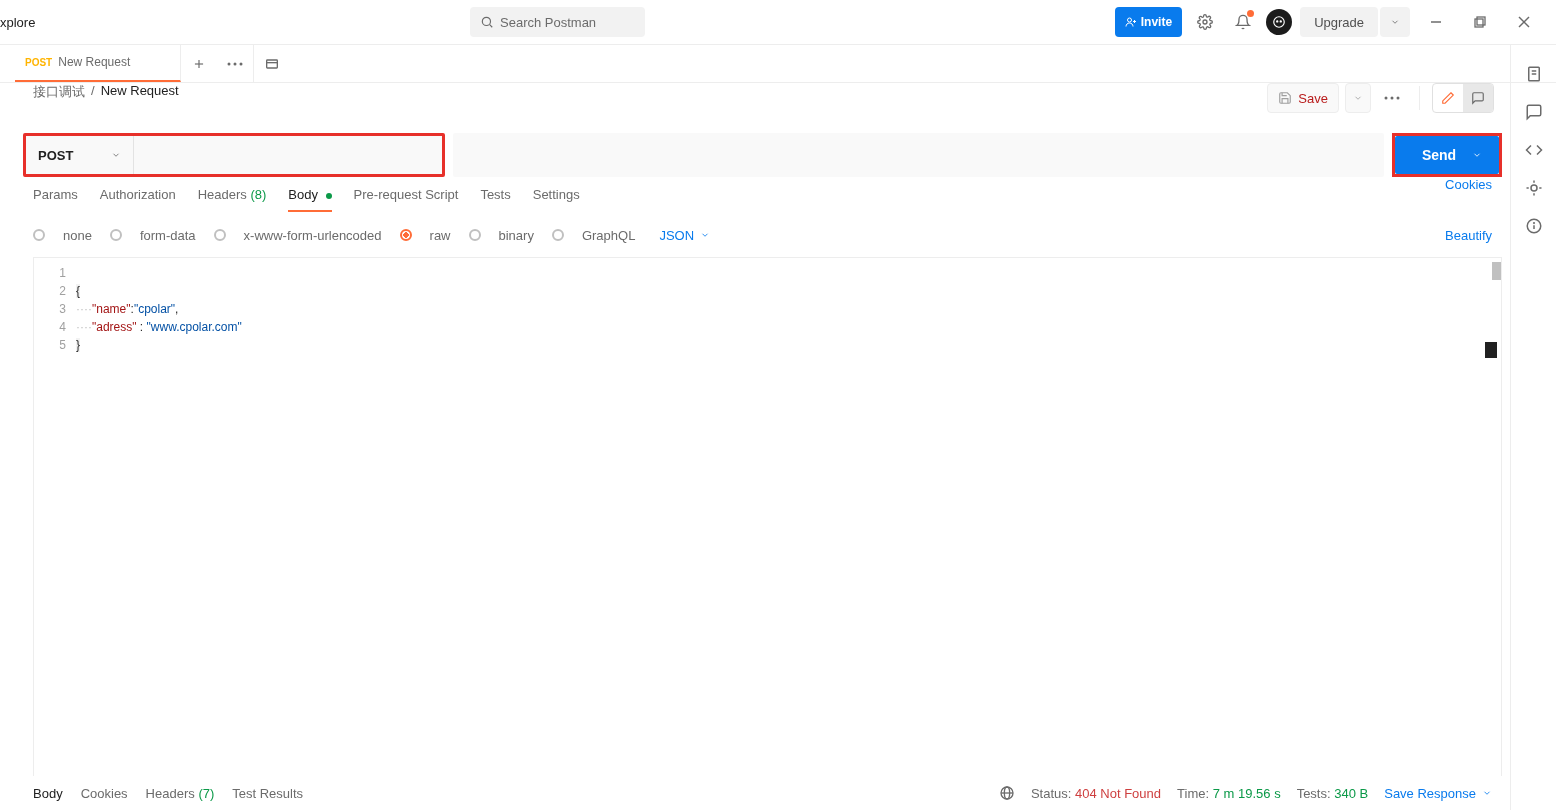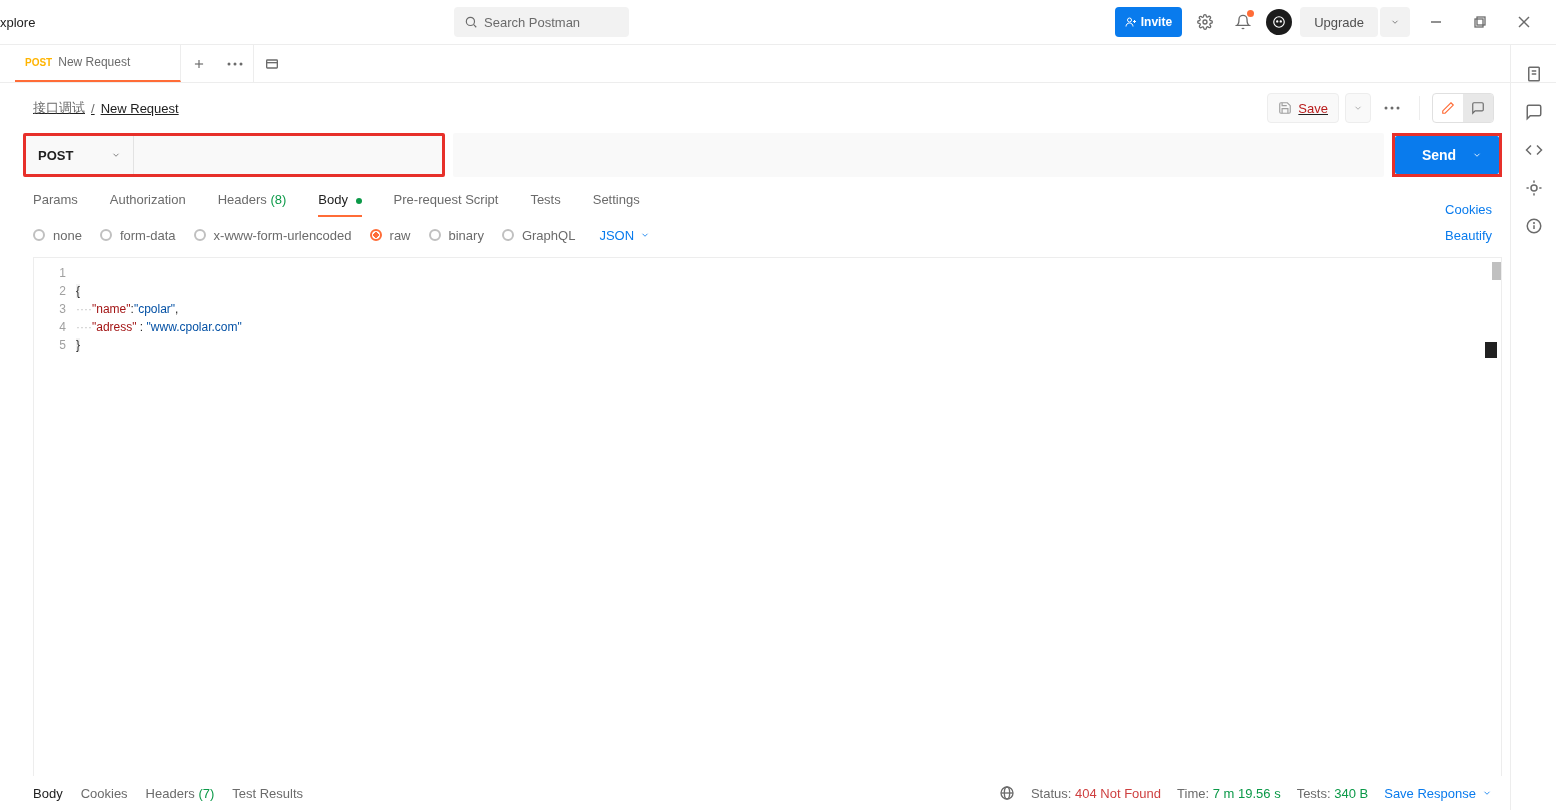--- a/index.html
+++ b/index.html
@@ -28,21 +28,21 @@
 .req-tab .title { color: #6b6b6b; }
 .tab-plus { width: 36px; display: flex; align-items: center; justify-content: center; color: #6b6b6b; }
 .tab-more { width: 36px; display: flex; align-items: center; justify-content: center; color: #6b6b6b; }
 .env-sel { margin-left: auto; width: 195px; border-left: 1px solid #ededed; display: flex; align-items: center; padding: 0 14px; color: #6b6b6b; font-size: 13px; justify-content: space-between; }
 .env-eye { width: 36px; border-left: 1px solid #ededed; display: flex; align-items: center; justify-content: center; color: #6b6b6b; }
 
 
 .main { position: absolute; left: 15px; right: 46px; top: 83px; bottom: 0; display: flex; flex-direction: column; }
 
 
-.crumbrow { height: 50px; display: flex; align-items: center; padding: 0 16px 0 18px; text-decoration: underline; }
+.crumbrow { height: 50px; display: flex; align-items: flex-start; padding: 0 16px 0 18px; }
 .crumb-1 { color: #6b6b6b; font-size: 13px; }
 .crumb-sep { color: #6b6b6b; margin: 0 6px; }
 .crumb-2 { color: #212121; font-weight: 500; font-size: 13px; }
 .crumb-right { margin-left: auto; display: flex; align-items: center; gap: 6px; }
 .save-btn { background: #f9f9f9; border: 1px solid #ededed; color: #b91c1c; height: 30px; padding: 0 10px; border-radius: 4px; display: flex; align-items: center; gap: 6px; font-size: 13px; }
 .save-dd { background: #f9f9f9; border: 1px solid #ededed; width: 26px; height: 30px; border-radius: 4px; display: flex; align-items: center; justify-content: center; color: #a0a0a0; }
 .more-dots { width: 30px; height: 30px; display: flex; align-items: center; justify-content: center; color: #6b6b6b; }
 .edit-group { display: flex; border: 1px solid #e0e0e0; border-radius: 4px; overflow: hidden; }
 .edit-btn { width: 30px; height: 28px; display: flex; align-items: center; justify-content: center; }
 .edit-btn.pencil { color: #ff6c37; }
@@ -51,31 +51,31 @@
 
 .urlrow { height: 44px; display: flex; align-items: stretch; padding: 0 8px 0 8px; gap: 8px; }
 .url-group { flex: 0 0 422px; display: flex; border: 3px solid #e7302a; border-radius: 2px; background: #f9f9f9; }
 .method-sel { width: 108px; border-right: 1px solid #e3e3e3; display: flex; align-items: center; padding: 0 12px; font-weight: 600; font-size: 13px; justify-content: space-between; color: #212121; }
 .url-input { flex: 1; display: flex; align-items: center; padding: 0 10px; color: #212121; font-size: 13px; }
 .url-gap { flex: 1; background: #f9f9f9; border-radius: 2px; }
 .send-wrap { flex: 0 0 110px; border: 3px solid #e7302a; border-radius: 0; display: flex; }
 .send-btn { flex: 1; background: #097bed; color: #fff; font-weight: 600; display: flex; align-items: center; justify-content: center; gap: 16px; font-size: 14px; border-radius: 2px; padding-left: 10px; }
 
 
-.subtabs { height: 40px; display: flex; align-items: flex-end; padding: 0 18px; gap: 32px; border-bottom: none; font-size: 13px; color: #6b6b6b; }
+.subtabs { height: 40px; display: flex; align-items: flex-start; padding: 0 18px; gap: 22px; border-bottom: none; font-size: 13px; color: #6b6b6b; }
 .subtab { padding: 10px 0; position: relative; }
 .subtab.active { color: #212121; }
 .subtab.active::after { content:""; position:absolute; left:0; right:0; bottom:0; height:2px; background:#ff6c37; }
 .subtab .count { color: #0b9948; }
 .subtab .dot { width:6px; height:6px; background:#0b9948; border-radius:50%; display:inline-block; margin-left:4px; vertical-align: middle; }
 .cookies-link { margin-left:auto; color:#097bed; }
 
 
 .btyperow { height: 36px; display:flex; align-items:center; padding: 0 18px; gap: 18px; font-size: 13px; color:#6b6b6b; }
-.radio { display:flex; align-items:center; gap:8px; }
+.radio { display:flex; align-items:center; gap:18px; }
 .radio .o { width:12px; height:12px; border:2px solid #c0c0c0; border-radius:50%; display:inline-block; }
 .radio.sel .o { border-color:#ff6c37; background: radial-gradient(circle, #ff6c37 45%, transparent 50%); }
 .json-sel { color:#097bed; display:flex; align-items:center; gap:6px; margin-left: 6px; }
 .beautify { margin-left:auto; color:#097bed; }
 
 
 .editor { flex:1; border:1px solid #ededed; margin: 4px 8px 0 18px; display:flex; font-family: Consolas, monospace; font-size: 12px; position:relative; min-height: 0; }
 .gutter { width: 42px; text-align:right; color:#a0a0a0; padding: 6px 10px 0 0; line-height: 18px; user-select:none; }
 .code { flex:1; padding: 6px 0 0 0; line-height: 18px; white-space: pre; color:#212121; }
 .tok-key { color:#a31515; }
@@ -101,21 +101,21 @@
 
 svg { display:block; }
 </style>
 </head>
 <body>
 
 <div class="topbar">
   <div class="topbar-left">
     <span class="xplore">xplore</span>
   </div>
-  <div class="search-box" style="position:absolute; left:454px;">
+  <div class="search-box" style="position:absolute; left:470px;">
     <svg width="14" height="14" viewBox="0 0 24 24" fill="none" stroke="#6b6b6b" stroke-width="2">
         <circle cx="11" cy="11" r="7"></circle>
         <line x1="21" y1="21" x2="16.65" y2="16.65"></line>
       </svg>
     <span>Search Postman</span>
   </div>
   <div class="topbar-right">
     <div class="invite-btn">
       <svg width="12" height="12" viewBox="0 0 24 24" fill="none" stroke="#fff" stroke-width="2">
           <circle cx="9" cy="8" r="4"></circle>

